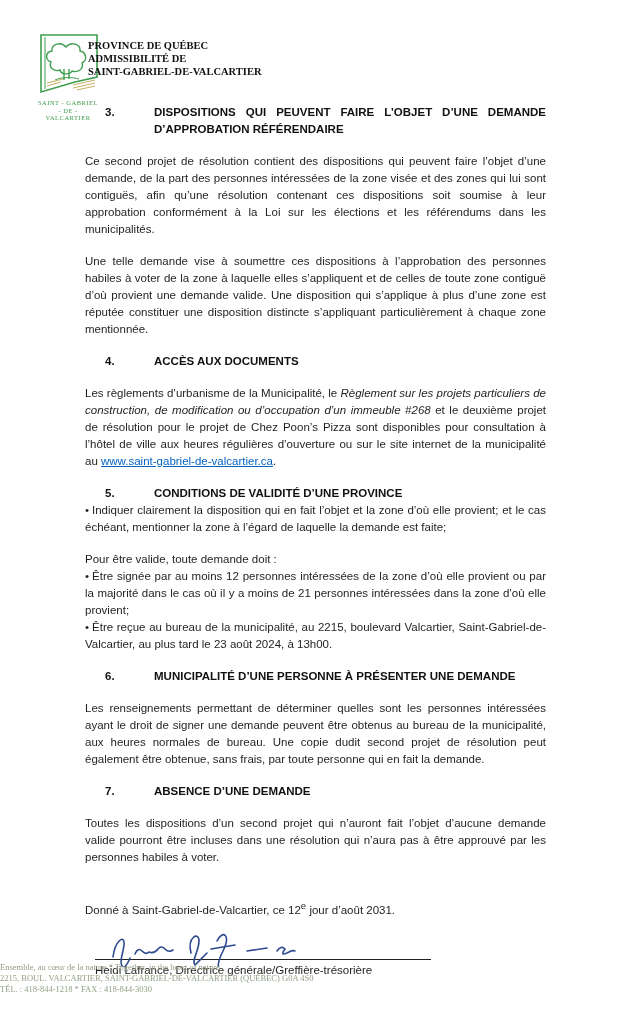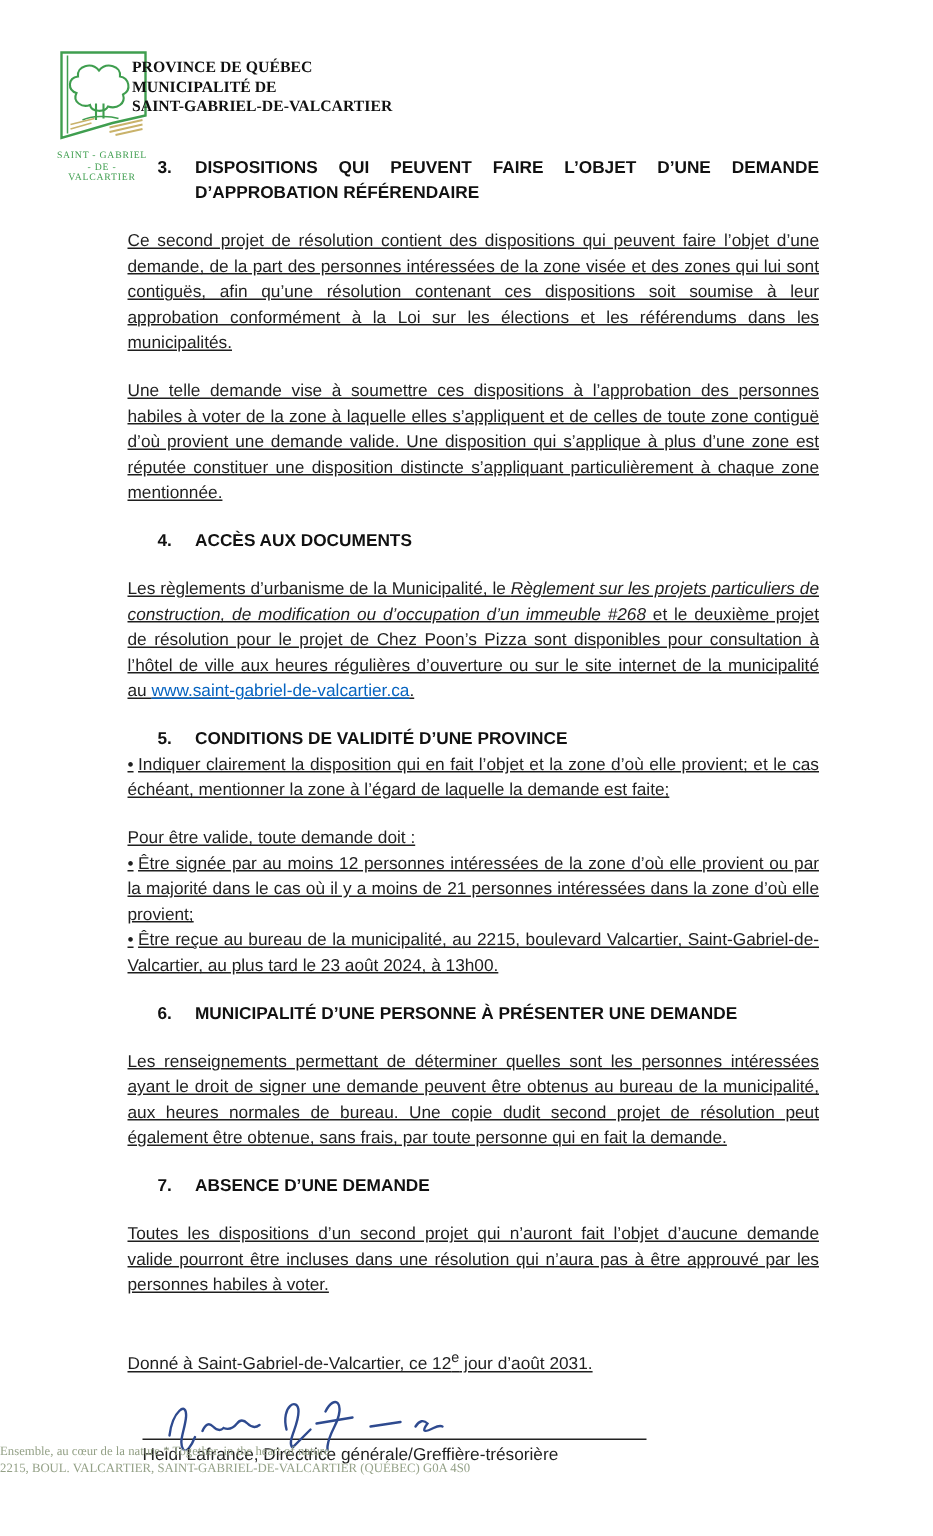--- a/index.html
+++ b/index.html
@@ -15,23 +15,23 @@
 
   
   .logo-wrap { position: absolute; left: 29px; top: 33px; width: 78px; text-align: center; }
   .logo-caption { font-family: "Liberation Serif", serif; font-size: 6.5px; color: #3f9e4f; line-height: 7.5px; letter-spacing: 0.5px; }
   .org-block { position: absolute; left: 88px; top: 39px; font-family: "Liberation Serif", serif; font-weight: bold; font-size: 10.5px; line-height: 13px; color: #111; }
 
   
   .content { position: absolute; left: 85px; top: 104px; width: 461px; }
   .heading { display: flex; margin-top: 15px; font-weight: bold; font-size: 11.5px; line-height: 17px; color: #111; }
   .heading .num { width: 25px; flex: 0 0 25px; margin-left: 20px; }
-  .heading .title { flex: 1; text-align: justify; }
+  .heading .title { flex: 1; text-align: justify; margin-left: 24px; }
   .heading.first { margin-top: 0; }
-  .para { margin: 15px 0 0 0; font-size: 11.5px; line-height: 17px; text-align: justify; text-decoration: underline; }
+  .para { margin: 15px 0 0 0; font-size: 11.5px; line-height: 17px; text-align: justify; }
   .para.tight { margin-top: 0; }
   .italic { font-style: italic; }
   a.doc-link { color: #0563C1; text-decoration: underline; cursor: pointer; }
   .bullet-marker { margin-right: 3px; }
 
   
   .given { margin-top: 31px; }
   .sig-block { margin-top: 8px; width: 336px; margin-left: 10px; }
   .sig-scribble { display: block; height: 40px; margin-bottom: -8px; }
   .sig-line { border-bottom: 1.3px solid #222; width: 336px; }
@@ -59,21 +59,21 @@
     </svg>
     <div class="logo-caption">
       <div>SAINT - GABRIEL</div>
       <div>- DE -</div>
       <div>VALCARTIER</div>
     </div>
   </div>
 
   <div class="org-block">
     <div>PROVINCE DE QUÉBEC</div>
-    <div>MUNICIPALITÉ DE</div>
+    <div>ADMISSIBILITÉ DE</div>
     <div>SAINT-GABRIEL-DE-VALCARTIER</div>
   </div>
 
   <div class="content">
 
     <div class="heading first">
       <span class="num">3.</span>
       <span class="title">DISPOSITIONS QUI PEUVENT FAIRE L’OBJET D’UNE DEMANDE D’APPROBATION RÉFÉRENDAIRE</span>
     </div>
     <p class="para">Ce second projet de résolution contient des dispositions qui peuvent faire l’objet d’une demande, de la part des personnes intéressées de la zone visée et des zones qui lui sont contiguës, afin qu’une résolution contenant ces dispositions soit soumise à leur approbation conformément à la Loi sur les élections et les référendums dans les municipalités.</p>
@@ -122,15 +122,16 @@
       </svg>
       <div class="sig-line"></div>
       <div class="sig-name">Heidi Lafrance, Directrice générale/Greffière-trésorière</div>
     </div>
 
   </div>
 
   <div class="footer">
     <div class="f1">Ensemble, au cœur de la nature * Together, in the heart of nature</div>
     <div>2215, BOUL. VALCARTIER, SAINT-GABRIEL-DE-VALCARTIER (QUÉBEC) G0A 4S0</div>
+    <div>TÉL. : 418-844-1218 * FAX : 418-844-3030</div>
   </div>
 
 </div>
 
 </body></html>

